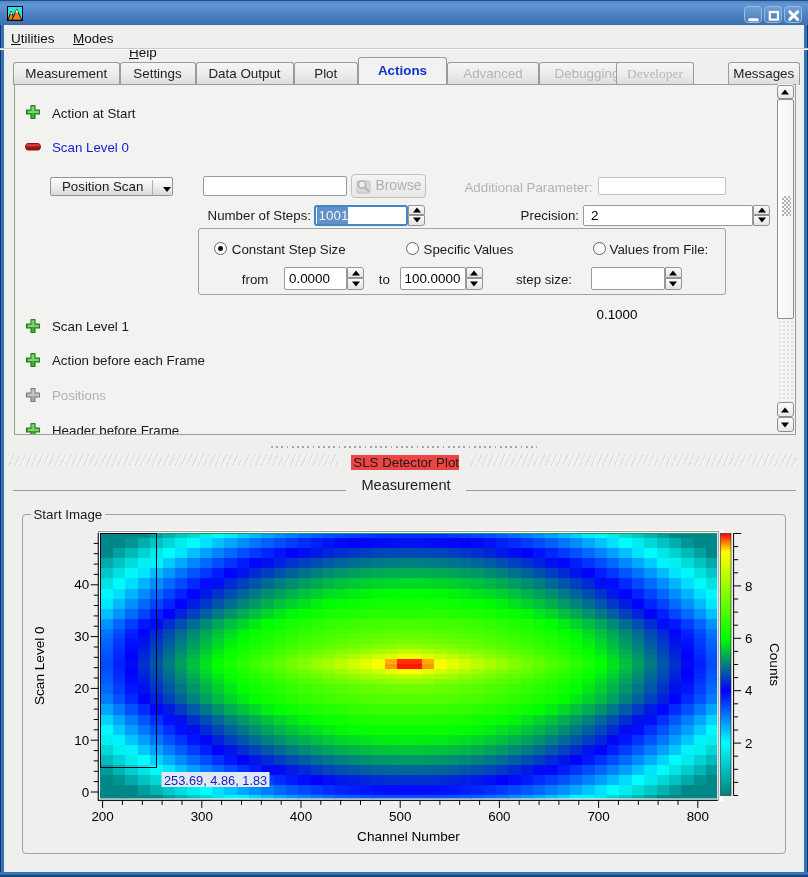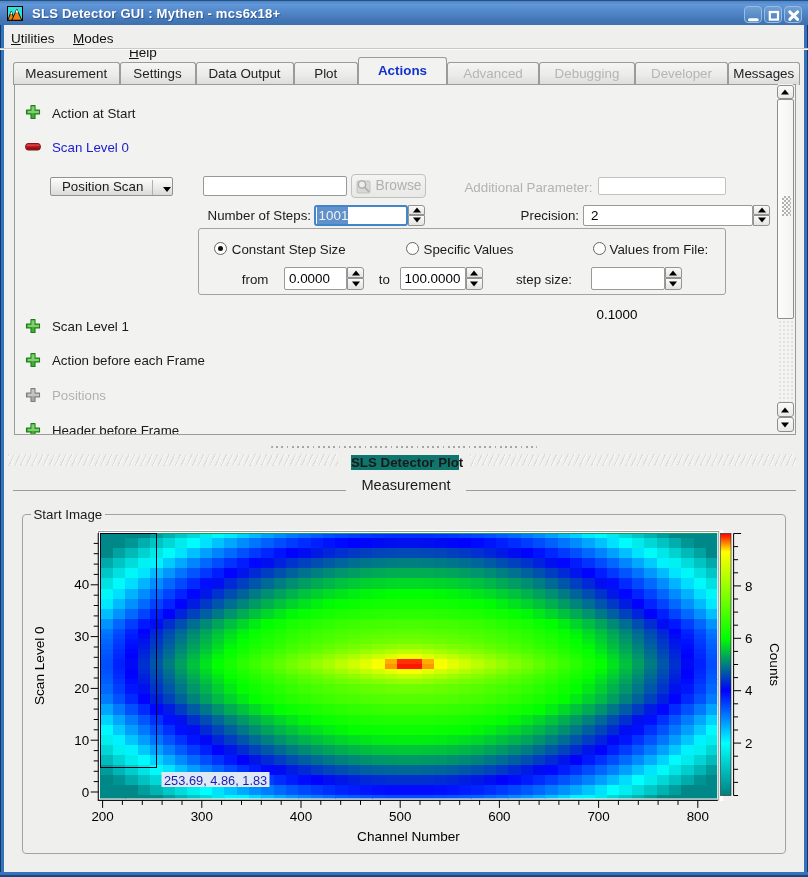--- a/index.html
+++ b/index.html
@@ -76,21 +76,20 @@
 <div id="win">
 
   <div id="titlebar" class="abs">
     <svg id="appicon" class="abs" viewBox="0 0 16 15">
       <rect x="0.5" y="0.5" width="15" height="14" fill="#2ee4da" stroke="#000"></rect>
       <path d="M0.8 14.2 L4.3 5.2 L7.6 14.2 Z" fill="#f08010" stroke="#000" stroke-width="0.9"></path>
       <path d="M4.3 5.2 L5.3 7.9 L3.4 7.9 Z" fill="#fff"></path>
       <path d="M4.8 14.2 L9.8 3.2 L14.8 14.2 Z" fill="#f08010" stroke="#000" stroke-width="0.9"></path>
       <path d="M9.8 3.2 L11.3 6.6 L8.4 6.6 Z" fill="#fff"></path>
     </svg>
-    <div class="ttl">SLS Detector GUI : Mythen - mcs6x18+</div>
     <div class="winbtn" id="b-min">
         <svg width="18" height="18" viewBox="0 0 18 18">
           <path d="M4.5 12.7 H12.2" stroke="#fff" stroke-width="3" stroke-linecap="round"></path>
         </svg>
       </div>
     <div class="winbtn" id="b-max">
         <svg width="18" height="18" viewBox="0 0 18 18">
           <rect x="4.8" y="5" width="8.2" height="7.6" fill="none" stroke="#fff" stroke-width="2.2"></rect>
         </svg>
       </div>
@@ -111,21 +110,21 @@
   <div class="abs" style="left:0;top:48px;width:808px;height:1px;background:#c9c9c7;"></div>
   <div class="abs" style="left:0;top:49px;width:808px;height:1px;background:#fafaf8;"></div>
 
   <div class="tab" style="left:13px;width:106.5px;">Measurement</div>
   <div class="tab" style="left:119.5px;width:76px;">Settings</div>
   <div class="tab" style="left:195.5px;width:98px;">Data Output</div>
   <div class="tab" style="left:293.5px;width:64.5px;">Plot</div>
   <div class="tab sel" style="left:358px;width:89px;">Actions</div>
   <div class="tab dis" style="left:447px;width:92px;">Advanced</div>
   <div class="tab dis" style="left:539px;width:96px;">Debugging</div>
-  <div class="tab dis" style="left:635px;width:93px;">Developer</div>
+  <div class="tab dis" style="left:616px;width:78px;font-family:Liberation Serif, serif;">Developer</div>
   <div class="tab" style="left:728px;width:71.5px;">Messages</div>
   <div id="pane" class="abs"></div>
 
   <svg class="icon16" style="left:25px;top:104.3px" viewBox="0 0 16 16">
 <path d="M6 1.5 h4 v4.5 h4.5 v4 h-4.5 v4.5 h-4 v-4.5 h-4.5 v-4 h4.5 z" fill="#3faf32" stroke="#1f7a18" stroke-width="1.1" stroke-linejoin="round"></path>
 <path d="M6.5 2.5 h3 v4.5 h4.5 v2 h-11 v-2 h3.5 z" fill="#b8e8a8" opacity="0.55"></path>
 </svg>
 <svg class="icon16" style="left:25px;top:139.3px" viewBox="0 0 16 16">
 <rect x="0.7" y="4.6" width="14.6" height="6.4" rx="2.4" fill="#c01818" stroke="#701010" stroke-width="1"></rect>
 <path d="M2.2 5.6 h11.8 a1.6 1.6 0 0 1 1 1 l-14 0.2 a2 2 0 0 1 1.2-1.2" fill="#e86060" opacity="0.9"></path>
@@ -256,21 +255,21 @@
   <div class="sbtn" style="top:402.3px;">
       <span class="arr up" style="border-bottom-width:5.5px;border-left-width:4.8px;border-right-width:4.8px;"></span>
     </div>
   <div class="sbtn" style="top:417.3px;">
       <span class="arr dn" style="border-top-width:5.5px;border-left-width:4.8px;border-right-width:4.8px;"></span>
     </div>
 
   <div id="splitdots" class="abs"></div>
   <div class="hatch" style="left:8px;width:330px;"></div>
   <div class="hatch" style="left:470px;width:326px;"></div>
-  <div class="lbl" style="left:351px;top:455.3px;width:108px;text-align:right;background:#0f766e;font-weight:bold;">SLS Detector Plot</div>
+  <div class="lbl" style="left:351px;top:455.3px;width:108px;text-align:right;background:#ef4444;">SLS Detector Plot</div>
 
   <div class="abs" style="left:13px;top:490px;width:783px;height:1.2px;background:#9c9c9a;"></div>
   <div class="lbl" style="left:346px;top:476.5px;width:120px;text-align:center;background:#efefed;font-size:14.6px;">Measurement</div>
 
   <div class="gbox" style="left:22.3px;top:513.9px;width:763.3px;height:340.2px;border-radius:4px;"></div>
   <div class="lbl" style="left:30.5px;top:507.2px;background:#efefed;padding:0 3px;">Start Image</div>
 
   <svg width="764" height="328" viewBox="0 0 764 328" style="position:absolute;left:28px;top:524px" font-family="Liberation Sans, sans-serif">
 <defs>
         <clipPath id="cv">

